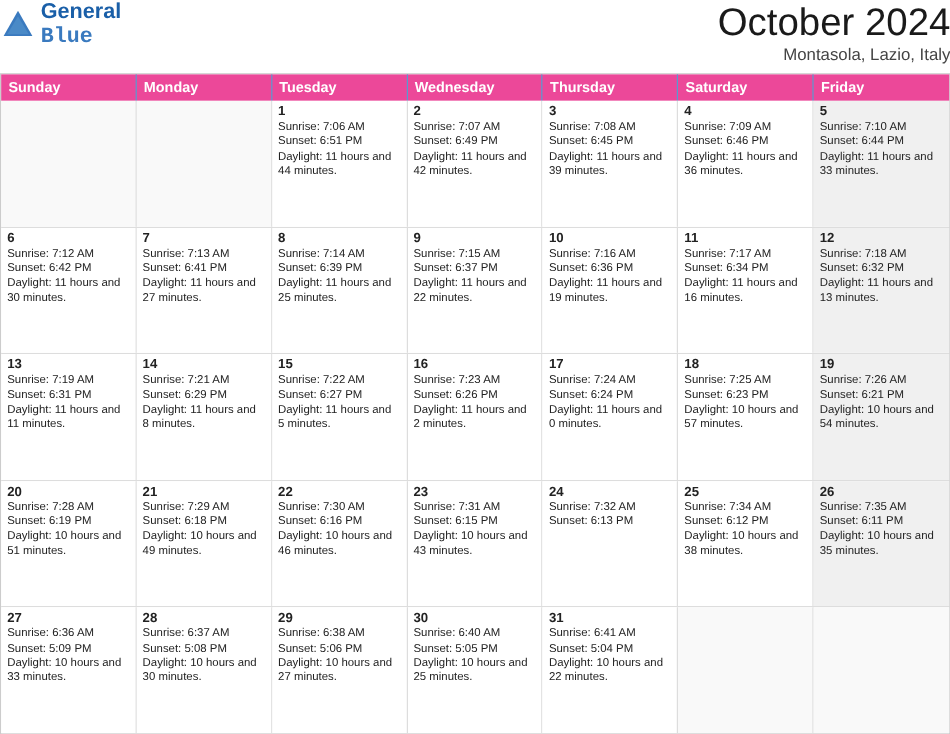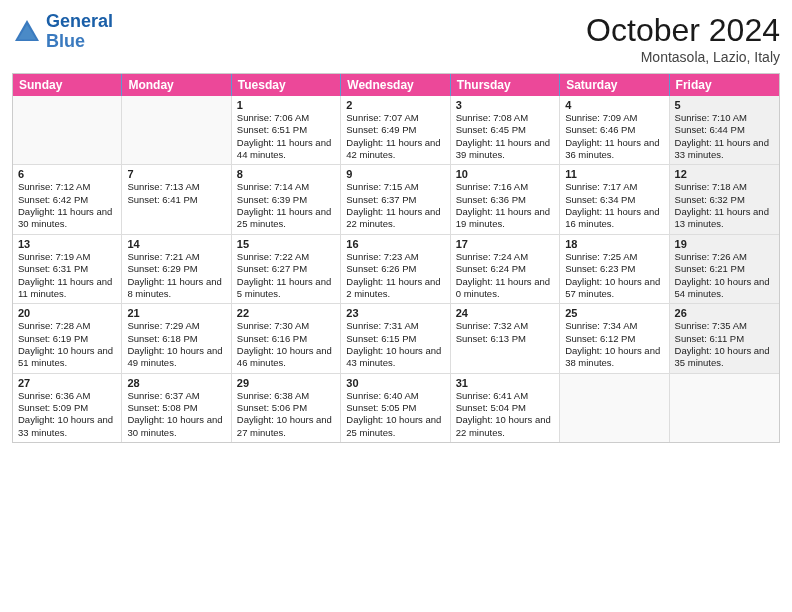--- a/index.html
+++ b/index.html
@@ -5,22 +5,22 @@
     * { margin: 0; padding: 0; box-sizing: border-box; }
     body {
       width: 792px;
       height: 612px;
       font-family: Arial, sans-serif;
       background: #fff;
       overflow: hidden;
     }
     .page {
       width: 792px;
-      height: 455px;
-      padding: 12px;
+      height: 612px;
+      padding: 0;
       display: flex;
       flex-direction: column;
     }
     .header {
       display: flex;
       justify-content: space-between;
       align-items: flex-start;
       margin-bottom: 8px;
     }
     .logo {
@@ -114,21 +114,21 @@
 
 <div class="page">
   <div class="header">
     <div class="logo">
       <svg class="logo-icon" viewBox="0 0 40 40">
         <polygon points="20,4 36,32 4,32" fill="#3a7abf"></polygon>
         <polygon points="20,10 32,30 8,30" fill="#5a9ad0" opacity="0.5"></polygon>
       </svg>
       <div class="logo-text">
         <span>General</span><br>
-        <span style="color:#3a7abf;">Blue</span>
+        <span style="color:#3a7abf;font-family:Liberation Mono, monospace;">Blue</span>
       </div>
     </div>
     <div class="title-block">
       <div class="month-title">October 2024</div>
       <div class="location">Montasola, Lazio, Italy</div>
     </div>
   </div>
 
   <div class="calendar">
     <div class="cal-header">
@@ -179,20 +179,21 @@
           <div class="cal-cell">
             <span class="day-num">6</span>
             <span class="cell-line">Sunrise: 7:12 AM</span>
             <span class="cell-line">Sunset: 6:42 PM</span>
             <span class="cell-line">Daylight: 11 hours and 30 minutes.</span>
           </div>
           <div class="cal-cell">
             <span class="day-num">7</span>
             <span class="cell-line">Sunrise: 7:13 AM</span>
             <span class="cell-line">Sunset: 6:41 PM</span>
+            <span class="cell-line">Daylight: 11 hours and 27 minutes.</span>
           </div>
           <div class="cal-cell">
             <span class="day-num">8</span>
             <span class="cell-line">Sunrise: 7:14 AM</span>
             <span class="cell-line">Sunset: 6:39 PM</span>
             <span class="cell-line">Daylight: 11 hours and 25 minutes.</span>
           </div>
           <div class="cal-cell">
             <span class="day-num">9</span>
             <span class="cell-line">Sunrise: 7:15 AM</span>

